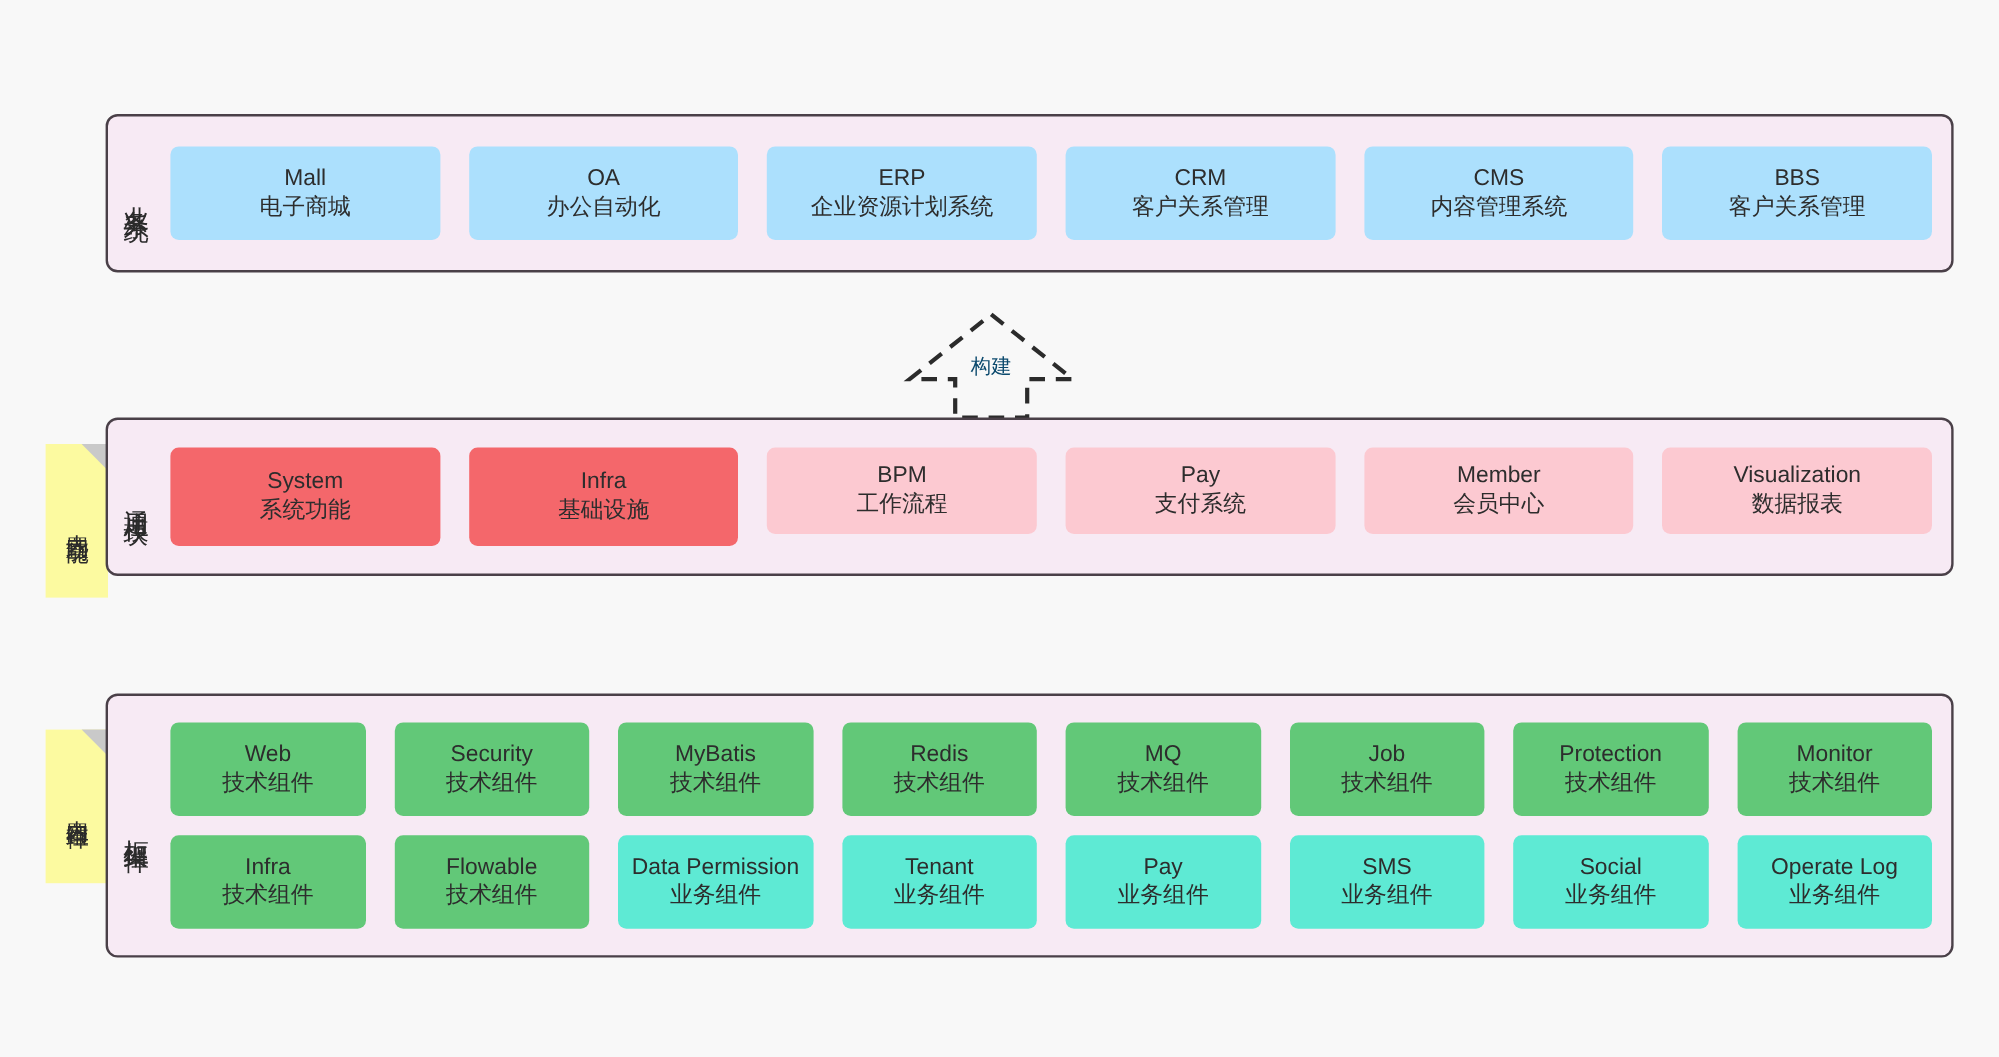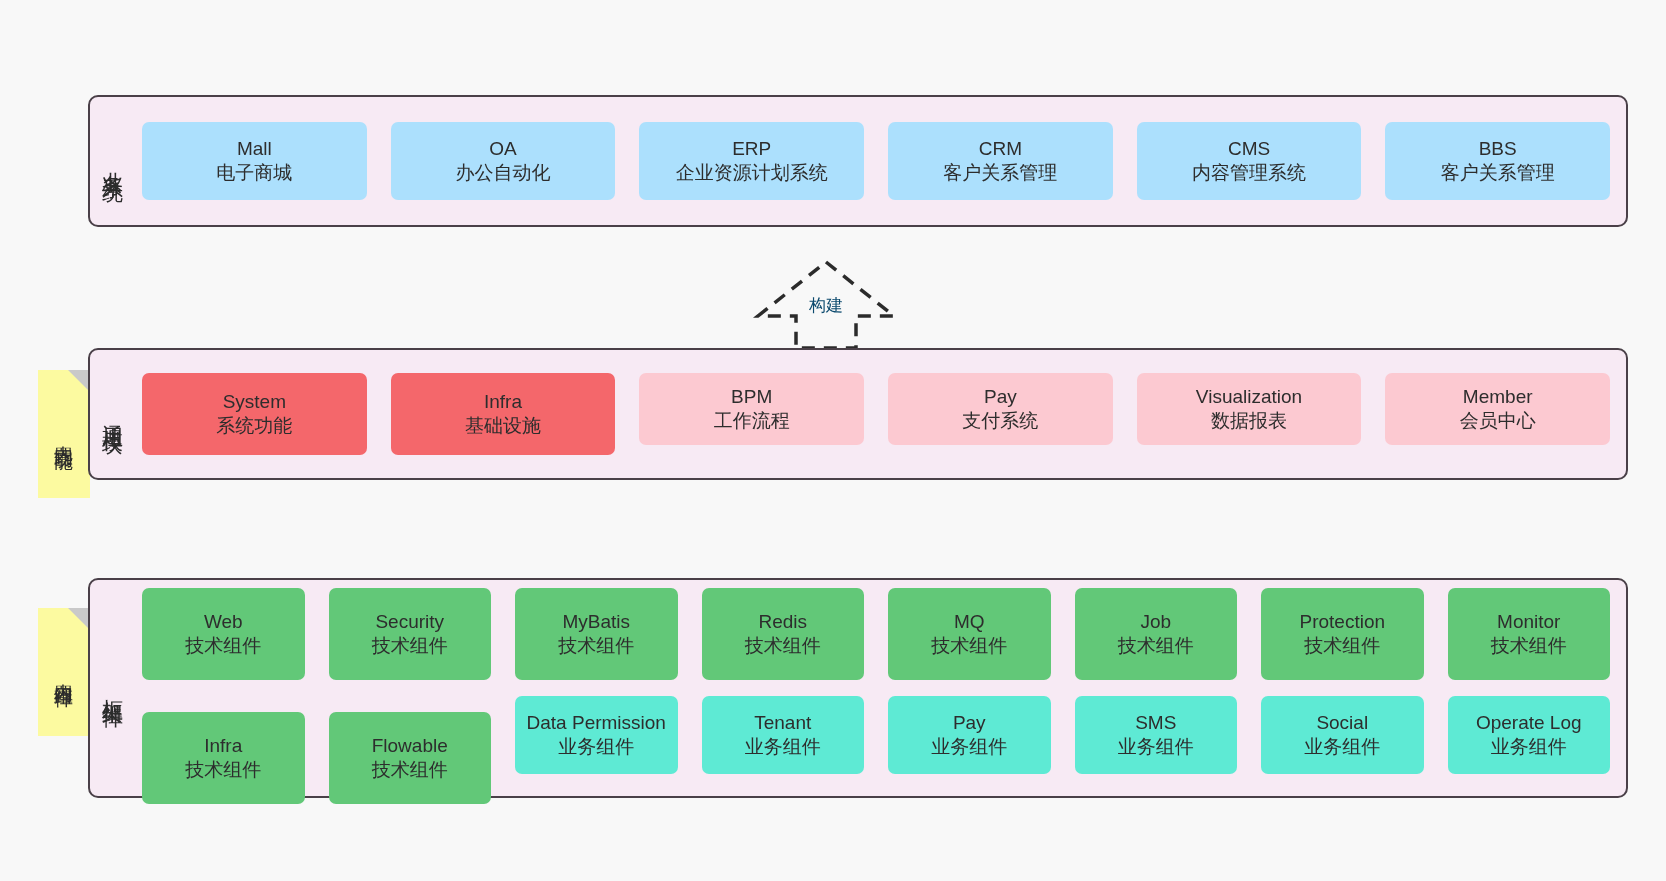--- a/index.html
+++ b/index.html
@@ -72,21 +72,21 @@
     line-height: 1.28;
     padding: 6px 4px;
     min-width: 0;
   }
   .box .t1 { white-space: normal; }
   .box .t2 { white-space: nowrap; }
 
   .box.blue   { background: #ace0fd; height: 78px; }
   .box.red    { background: #f4676b; height: 82px; }
   .box.pink   { background: #fcc9d1; height: 72px; }
-  .box.green  { background: #62c878; height: 92px; margin-top: 16px; }
+  .box.green  { background: #62c878; height: 78px; }
   .box.lgreen { background: #5eead4; height: 78px; }
 
   
   .note {
     position: absolute;
     width: 52px;
     background: #fcfaa0;
     display: flex;
     align-items: center;
     justify-content: center;
@@ -191,26 +191,26 @@
           </div>
           <div class="box pink">
             <span class="t1">BPM</span>
             <span class="t2">工作流程</span>
           </div>
           <div class="box pink">
             <span class="t1">Pay</span>
             <span class="t2">支付系统</span>
           </div>
           <div class="box pink">
+            <span class="t1">Member</span>
+            <span class="t2">会员中心</span>
+          </div>
+          <div class="box pink">
             <span class="t1">Visualization</span>
             <span class="t2">数据报表</span>
-          </div>
-          <div class="box pink">
-            <span class="t1">Member</span>
-            <span class="t2">会员中心</span>
           </div>
         </div>
       </div>
     </div>
   </div>
 
 
   <div class="note" style="left:38px; top:608px; height:128px;">
     <span>内置组件</span>
   </div>

